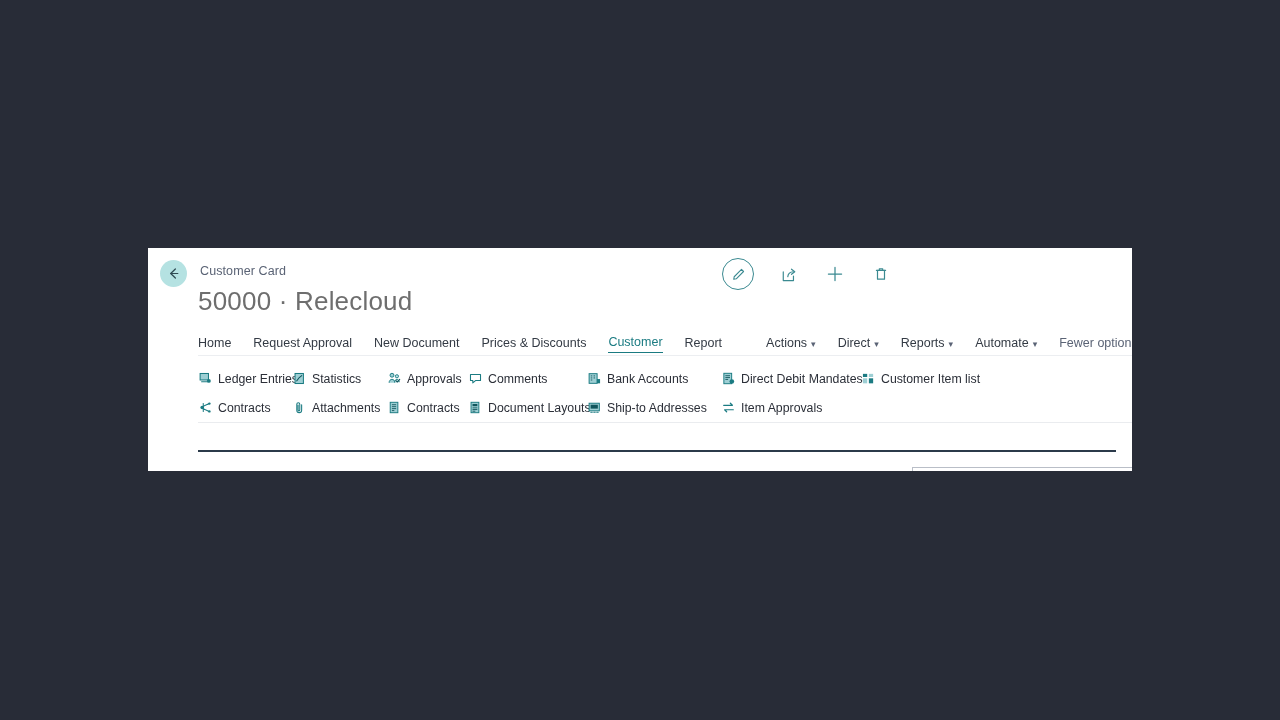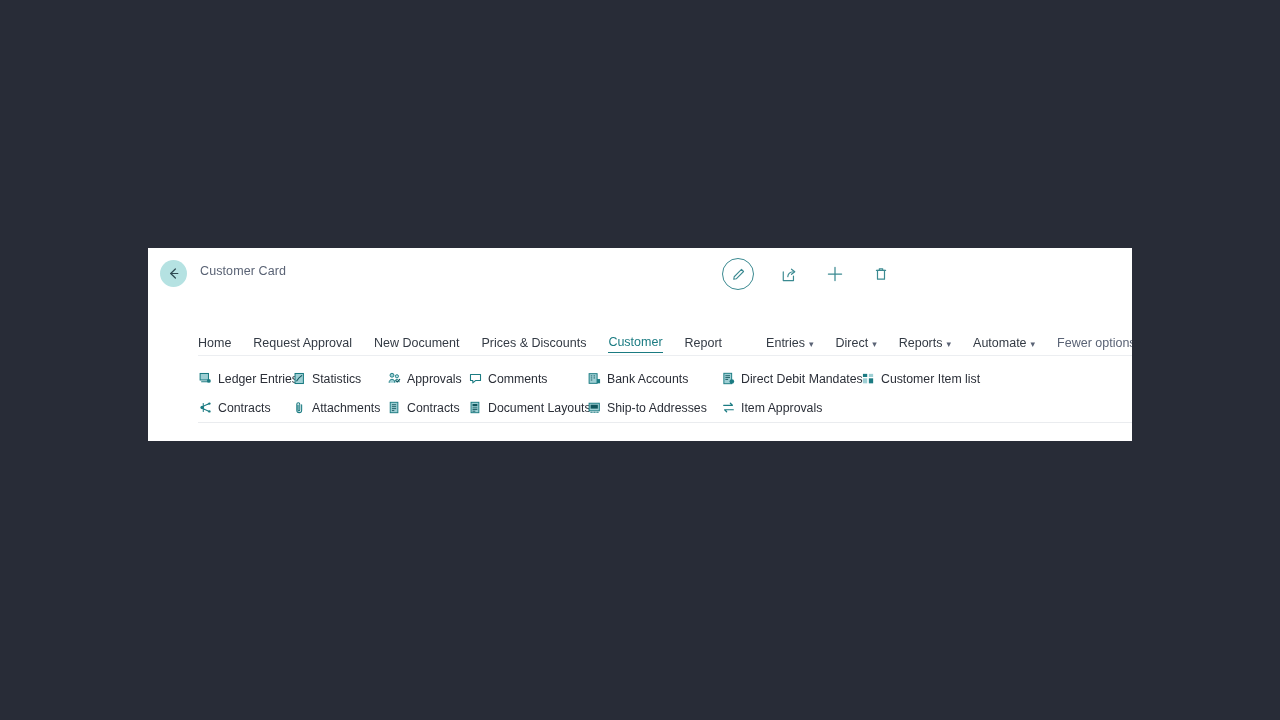--- a/index.html
+++ b/index.html
@@ -6,21 +6,21 @@
   html,body {
     width:1280px; height:720px; overflow:hidden;
     background:#282c37;
     font-family:"Liberation Sans", sans-serif;
   }
   #stage { position:relative; width:1280px; height:720px; background:#282c37; }
 
   
   #window {
     position:absolute; left:148px; top:248px;
-    width:984px; height:193px;
+    width:984px; height:223px;
     background:#ffffff; overflow:hidden;
   }
 
   
   .topbar { position:relative; height:52px; }
   .back-btn {
     position:absolute; left:12px; top:12px;
     width:27px; height:27px; border-radius:50%;
     background:#b5e2e2; display:flex; align-items:center; justify-content:center;
     cursor:pointer;
@@ -108,20 +108,21 @@
       <div class="back-btn">
         <span>
           <svg width="15" height="15" viewBox="0 0 16 16" fill="none" stroke="#2e4a52" stroke-width="1.3" stroke-linecap="round" stroke-linejoin="round">
             <path d="M10 3.2 L5 8 L10 12.8"></path>
               <path d="M5 8 H12.6"></path>
           </svg>
         </span>
       </div>
 
       <div class="breadcrumb">Customer Card</div>
+      <div class="page-title">50000 · Relecloud</div>
 
       <div class="actions">
 
         <div class="act circled">
           <span>
             <svg width="15" height="15" viewBox="0 0 16 16" fill="none" stroke="#3b8a91" stroke-width="1.15" stroke-linecap="round" stroke-linejoin="round">
               <path d="M11.2 2.6 L13.4 4.8 L5.6 12.6 L2.9 13.1 L3.4 10.4 Z"></path>
             </svg>
           </span>
         </div>
@@ -161,21 +162,21 @@
       <div class="tab"><span>Home</span></div>
       <div class="tab"><span>Request Approval</span></div>
       <div class="tab"><span>New Document</span></div>
       <div class="tab"><span>Prices &amp; Discounts</span></div>
       <div class="tab active"><span>Customer</span></div>
       <div class="tab"><span>Report</span></div>
 
       <div class="tab-sep"></div>
 
       <div class="tab">
-        <span>Entries</span><span class="chev">▾</span>
+        <span>Actions</span><span class="chev">▾</span>
       </div>
       <div class="tab">
         <span>Direct</span><span class="chev">▾</span>
       </div>
       <div class="tab">
         <span>Reports</span><span class="chev">▾</span>
       </div>
       <div class="tab">
         <span>Automate</span><span class="chev">▾</span>
       </div>

